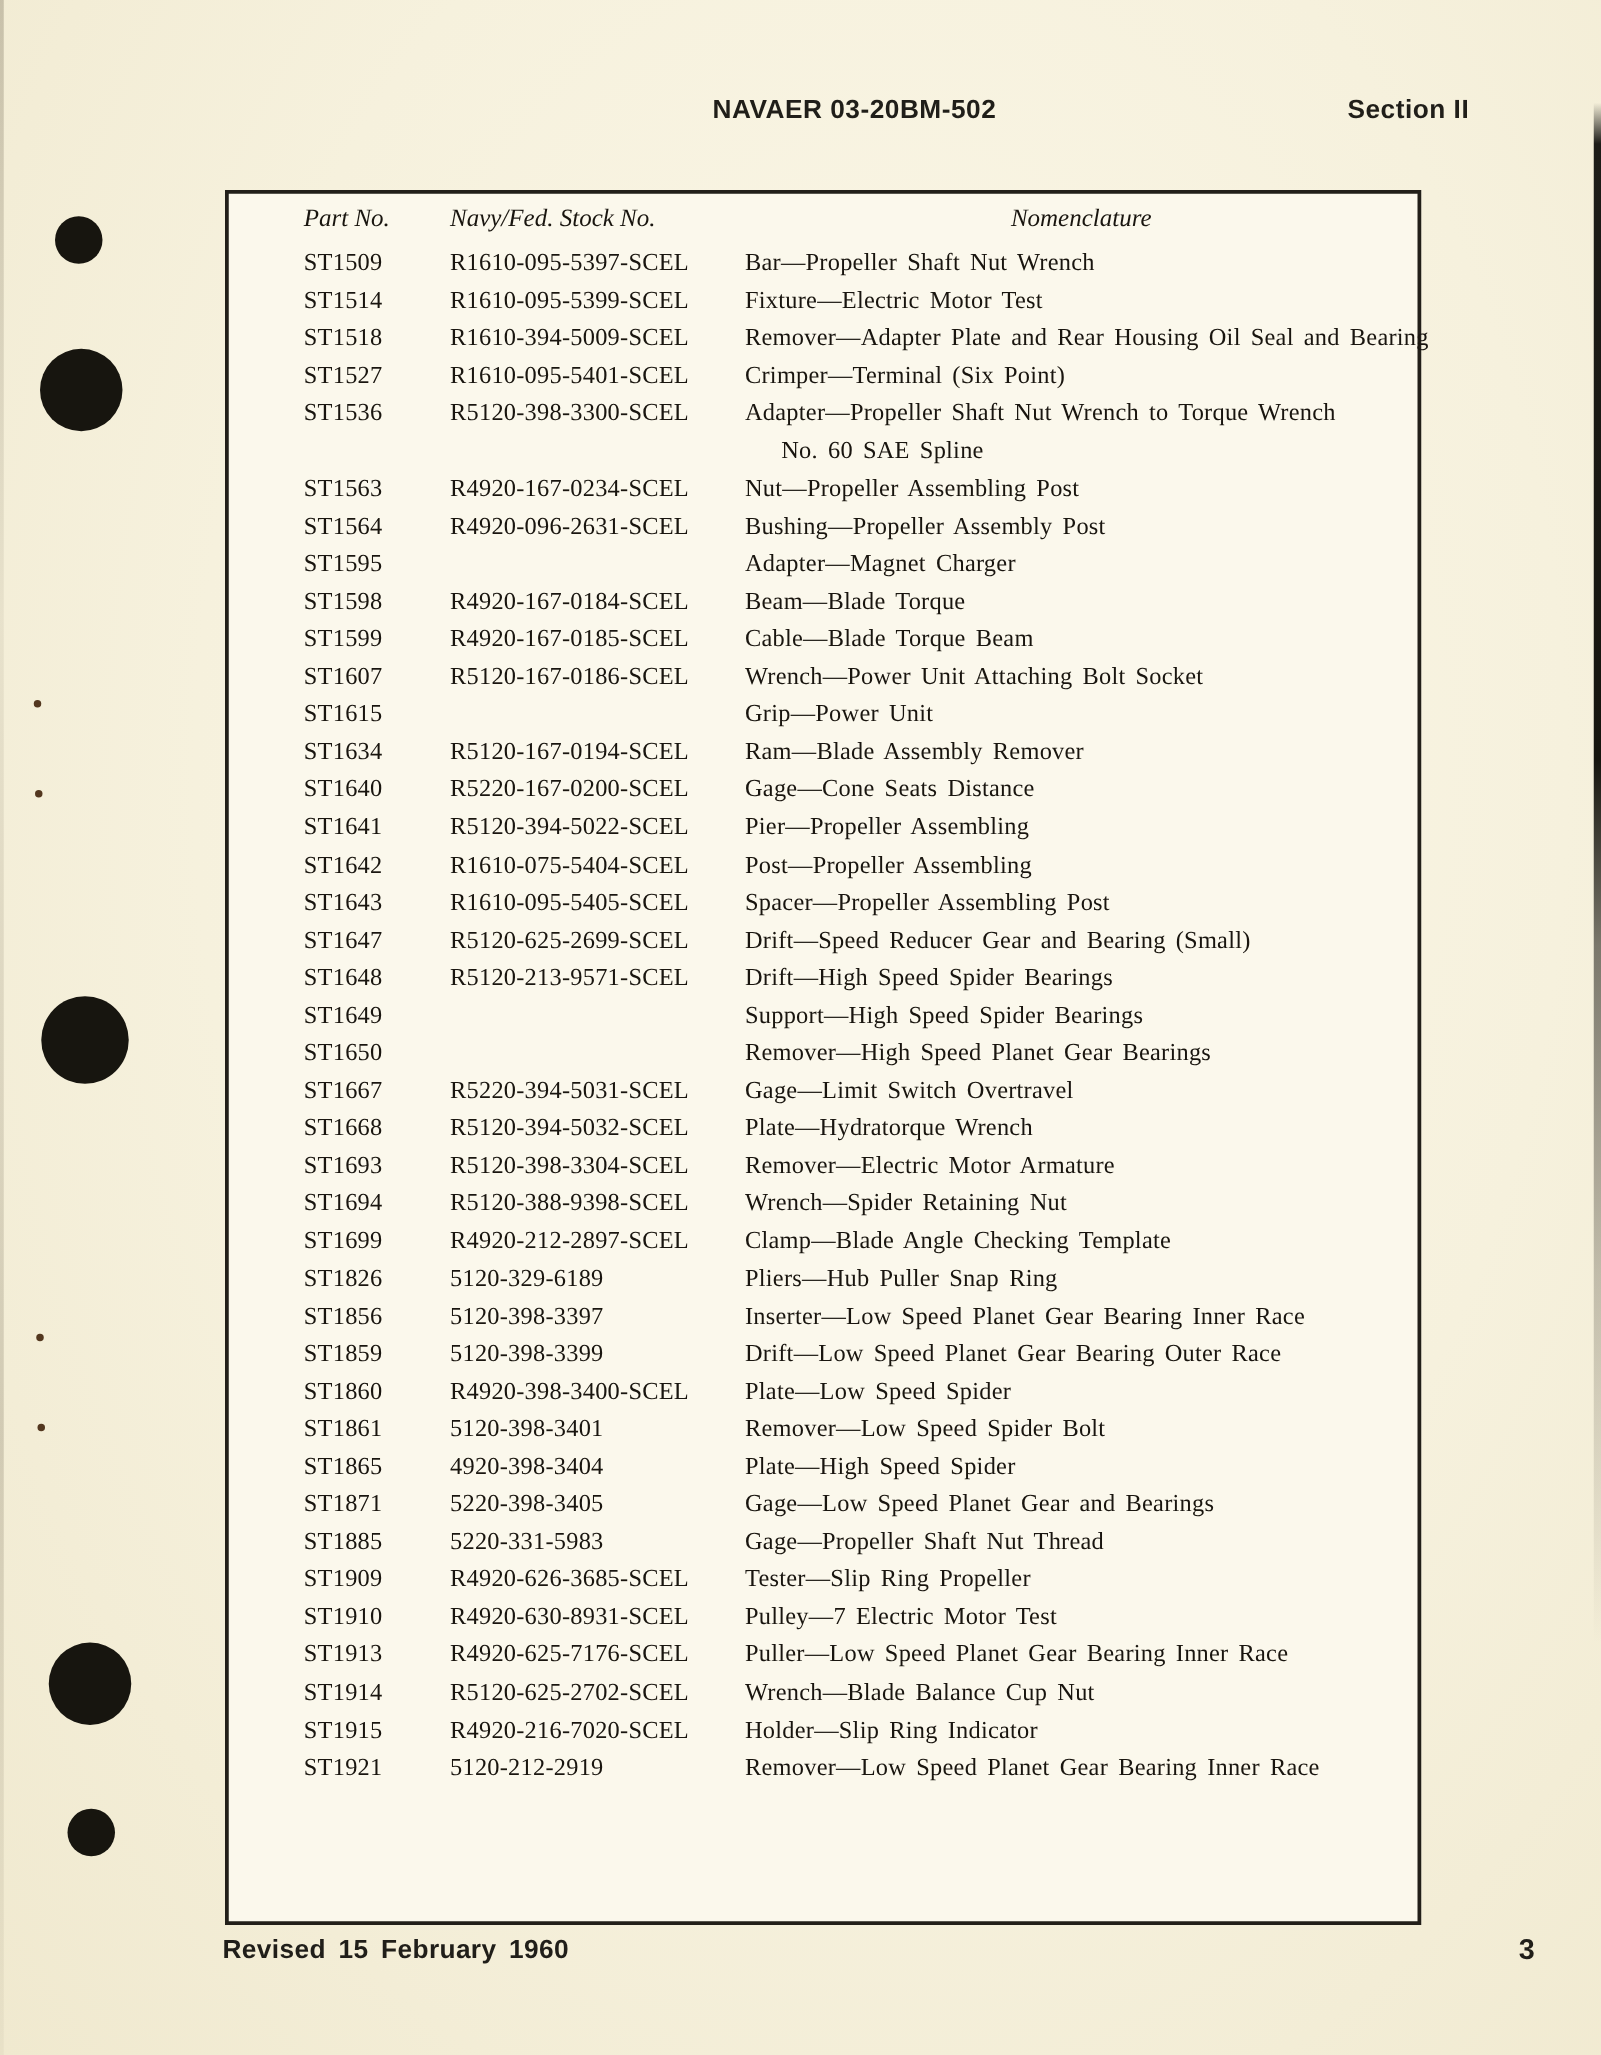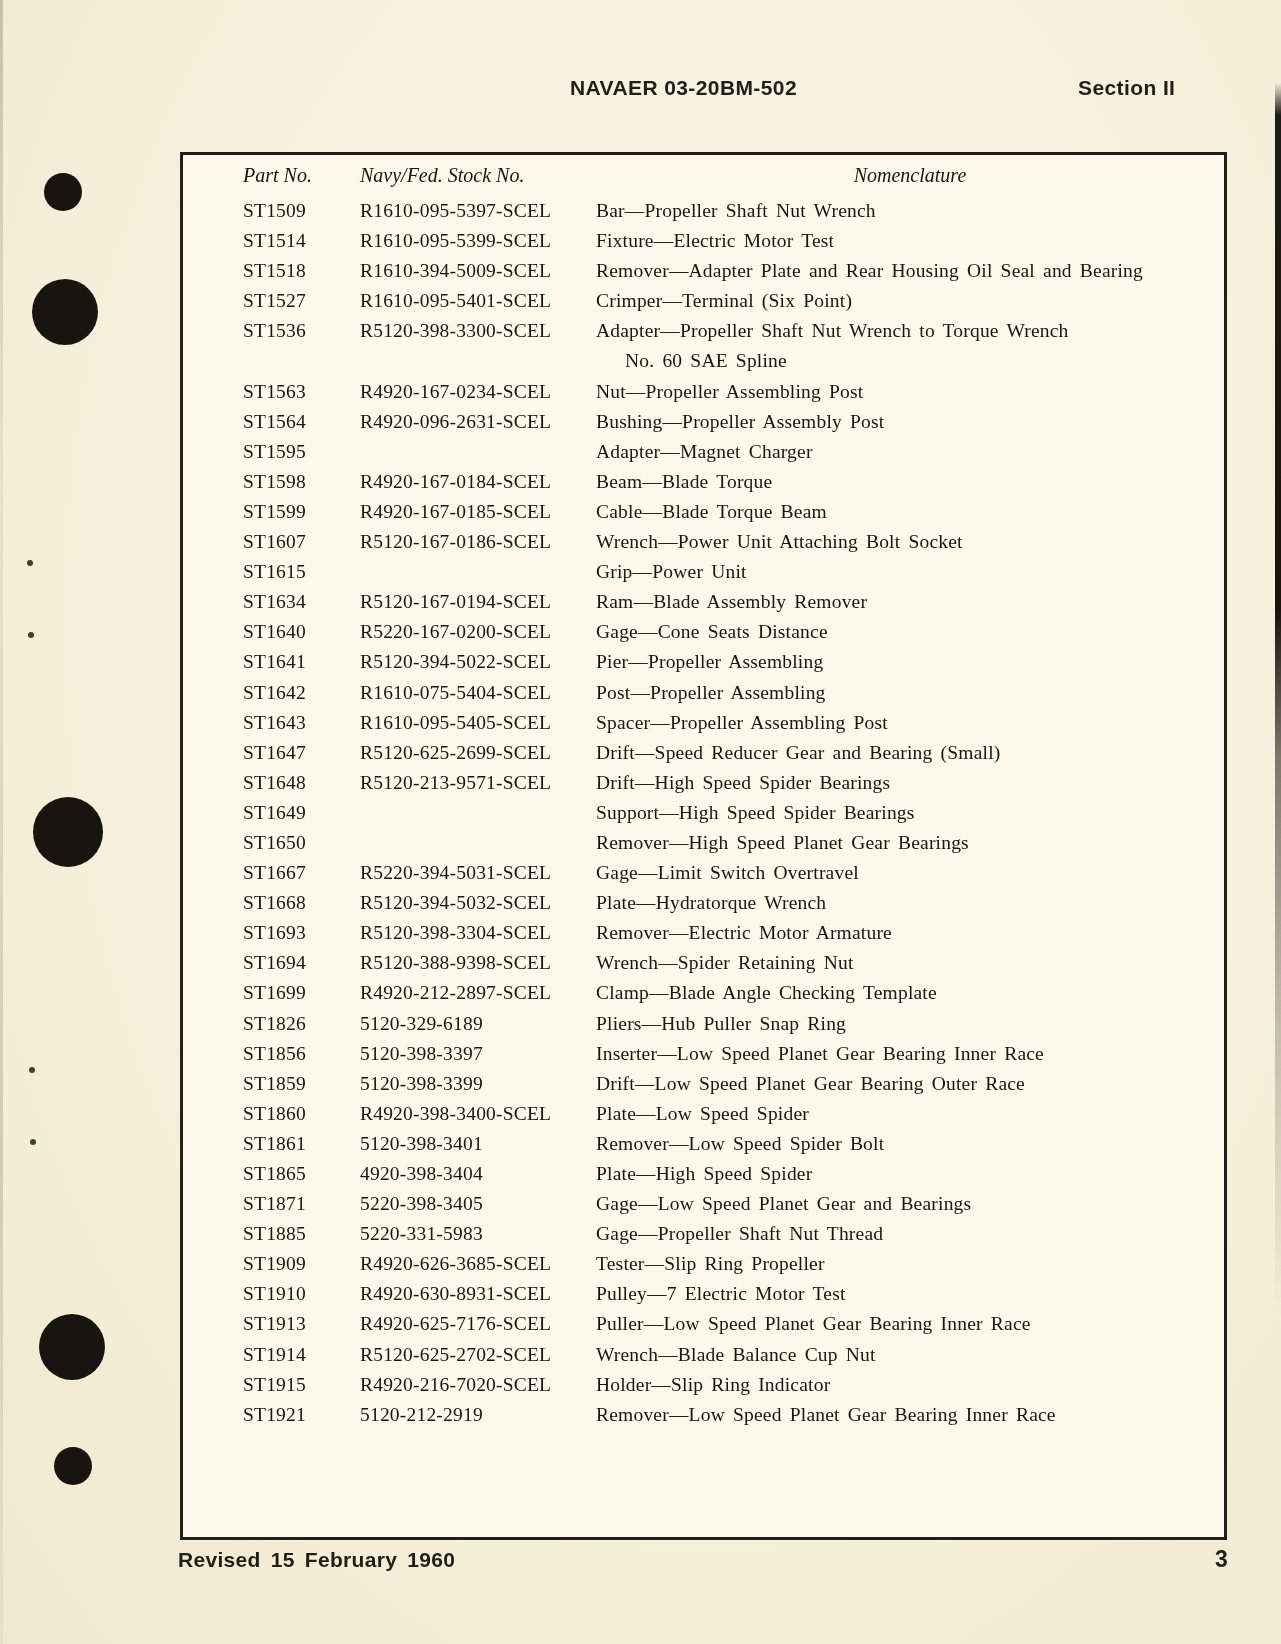--- a/index.html
+++ b/index.html
@@ -17,21 +17,21 @@
       rgba(90,80,60,.22) 70%, rgba(90,80,60,.05));}
 
   
   .sans{font-family:"Liberation Sans", sans-serif;font-weight:bold;color:#201e19;}
   .doc-number{position:absolute;left:570px;top:76px;font-size:21px;letter-spacing:.4px;}
   .section-label{position:absolute;left:1078px;top:76px;font-size:21px;letter-spacing:.4px;}
   .footer-rev{position:absolute;left:178px;top:1548px;font-size:21px;letter-spacing:.3px;word-spacing:4px;text-align:center;}
   .footer-page{position:absolute;left:1215px;top:1546px;font-size:23px;}
 
   
-  .table-box{position:absolute;left:180px;top:152px;width:1047px;height:1388px;
+  .table-box{position:absolute;left:180px;top:152px;width:957px;height:1388px;
     box-sizing:border-box;border:3px solid #221f19;background:#fbf8ec;}
   .thead{position:relative;height:32px;margin-top:9px;font-style:italic;font-size:20px;white-space:nowrap;}
   .h-part{position:absolute;left:60px;}
   .h-stock{position:absolute;left:177px;}
   .h-nomen{position:absolute;left:417px;right:4px;text-align:center;}
   .trow{position:relative;height:30.1px;line-height:30.1px;white-space:nowrap;
     font-size:19.5px;letter-spacing:.2px;word-spacing:3px;padding-left:40px;}
   .c-part{position:absolute;left:60px;}
   .c-stock{position:absolute;left:177px;}
   .c-nomen{position:absolute;left:413px;}

